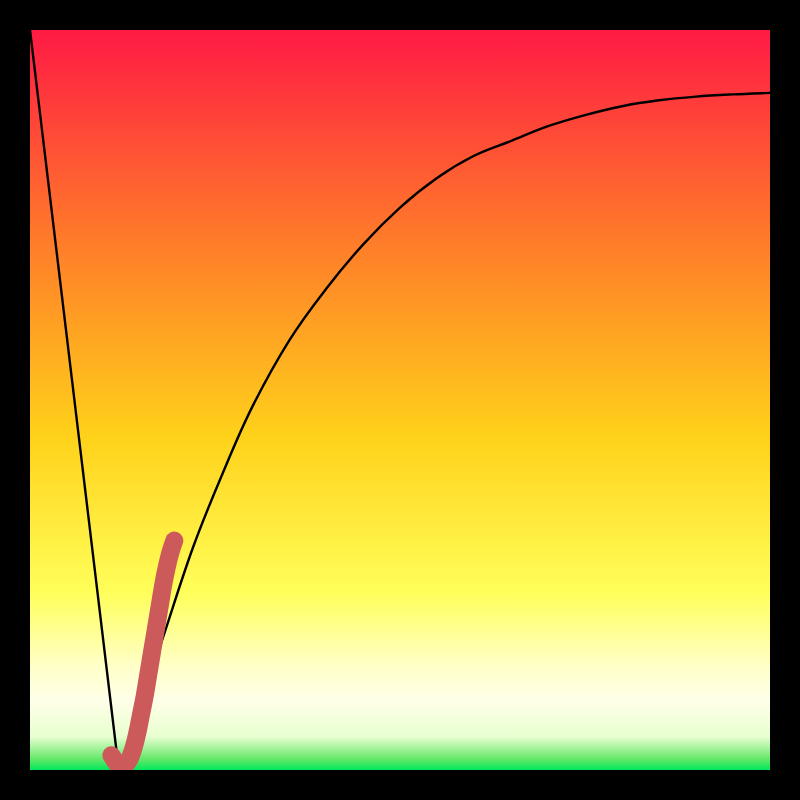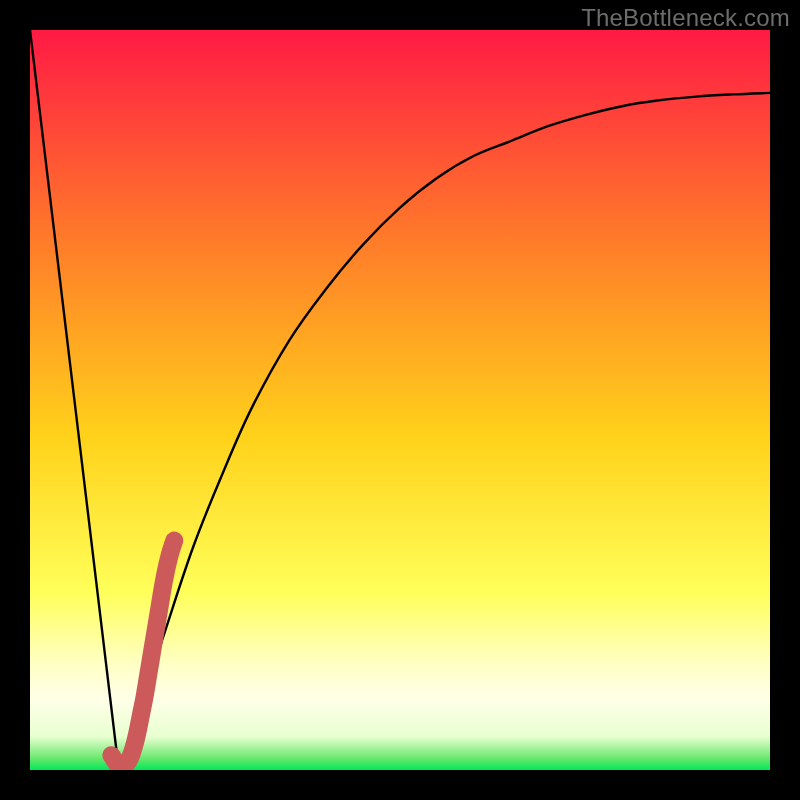--- a/index.html
+++ b/index.html
@@ -59,14 +59,13 @@
     <rect x="0" y="0" width="740" height="740" fill="url(#bg-grad)"></rect>
 
     <g id="curve-group">
         <path d="M0.00 0.00 L88.80 740.00 L88.80 740.00 C92.80 728.01, 103.01 697.38, 111.00 673.40 C118.99 649.42, 123.88 634.77, 133.20 606.80 C142.52 578.83, 152.14 547.30, 162.80 518.00 C173.46 488.70, 181.74 469.31, 192.40 444.00 C203.06 418.69, 210.01 401.38, 222.00 377.40 C233.99 353.42, 245.68 332.11, 259.00 310.80 C272.32 289.49, 282.68 276.32, 296.00 259.00 C309.32 241.68, 319.68 229.25, 333.00 214.60 C346.32 199.95, 356.68 189.59, 370.00 177.60 C383.32 165.61, 393.68 157.32, 407.00 148.00 C420.32 138.68, 430.68 132.46, 444.00 125.80 C457.32 119.14, 467.68 116.33, 481.00 111.00 C494.32 105.67, 504.68 100.86, 518.00 96.20 C531.32 91.54, 541.68 88.70, 555.00 85.10 C568.32 81.50, 578.68 78.88, 592.00 76.22 C605.32 73.56, 615.68 72.03, 629.00 70.30 C642.32 68.57, 652.68 67.67, 666.00 66.60 C679.32 65.53, 689.68 65.05, 703.00 64.38 C716.32 63.71, 733.34 63.17, 740.00 62.90" fill="none" stroke="#000000" stroke-width="2.4" stroke-linejoin="round"></path>
       </g>
     <g id="bar-group">
         <path d="M81.40 725.20 C82.07 726.27, 83.77 729.26, 85.10 731.12 C86.43 732.98, 87.47 734.63, 88.80 735.56 C90.13 736.49, 91.17 736.57, 92.50 736.30 C93.83 736.03, 94.87 735.55, 96.20 734.08 C97.53 732.61, 98.57 731.09, 99.90 728.16 C101.23 725.23, 102.27 722.33, 103.60 717.80 C104.93 713.27, 105.97 708.99, 107.30 703.00 C108.63 697.01, 109.67 691.16, 111.00 684.50 C112.33 677.84, 113.37 673.33, 114.70 666.00 C116.03 658.67, 117.07 651.79, 118.40 643.80 C119.73 635.81, 120.77 629.59, 122.10 621.60 C123.43 613.61, 124.47 607.39, 125.80 599.40 C127.13 591.41, 128.17 585.19, 129.50 577.20 C130.83 569.21, 131.87 562.33, 133.20 555.00 C134.53 547.67, 135.57 542.49, 136.90 536.50 C138.23 530.51, 139.27 526.36, 140.60 521.70 C141.93 517.04, 143.63 512.60, 144.30 510.60" fill="none" stroke="#cc5a5a" stroke-width="18" stroke-linecap="round" stroke-linejoin="round"></path>
       </g>
   </svg>
 
-  <div class="watermark">TheBottleneck.com</div>
 </div>
 
 </body></html>

